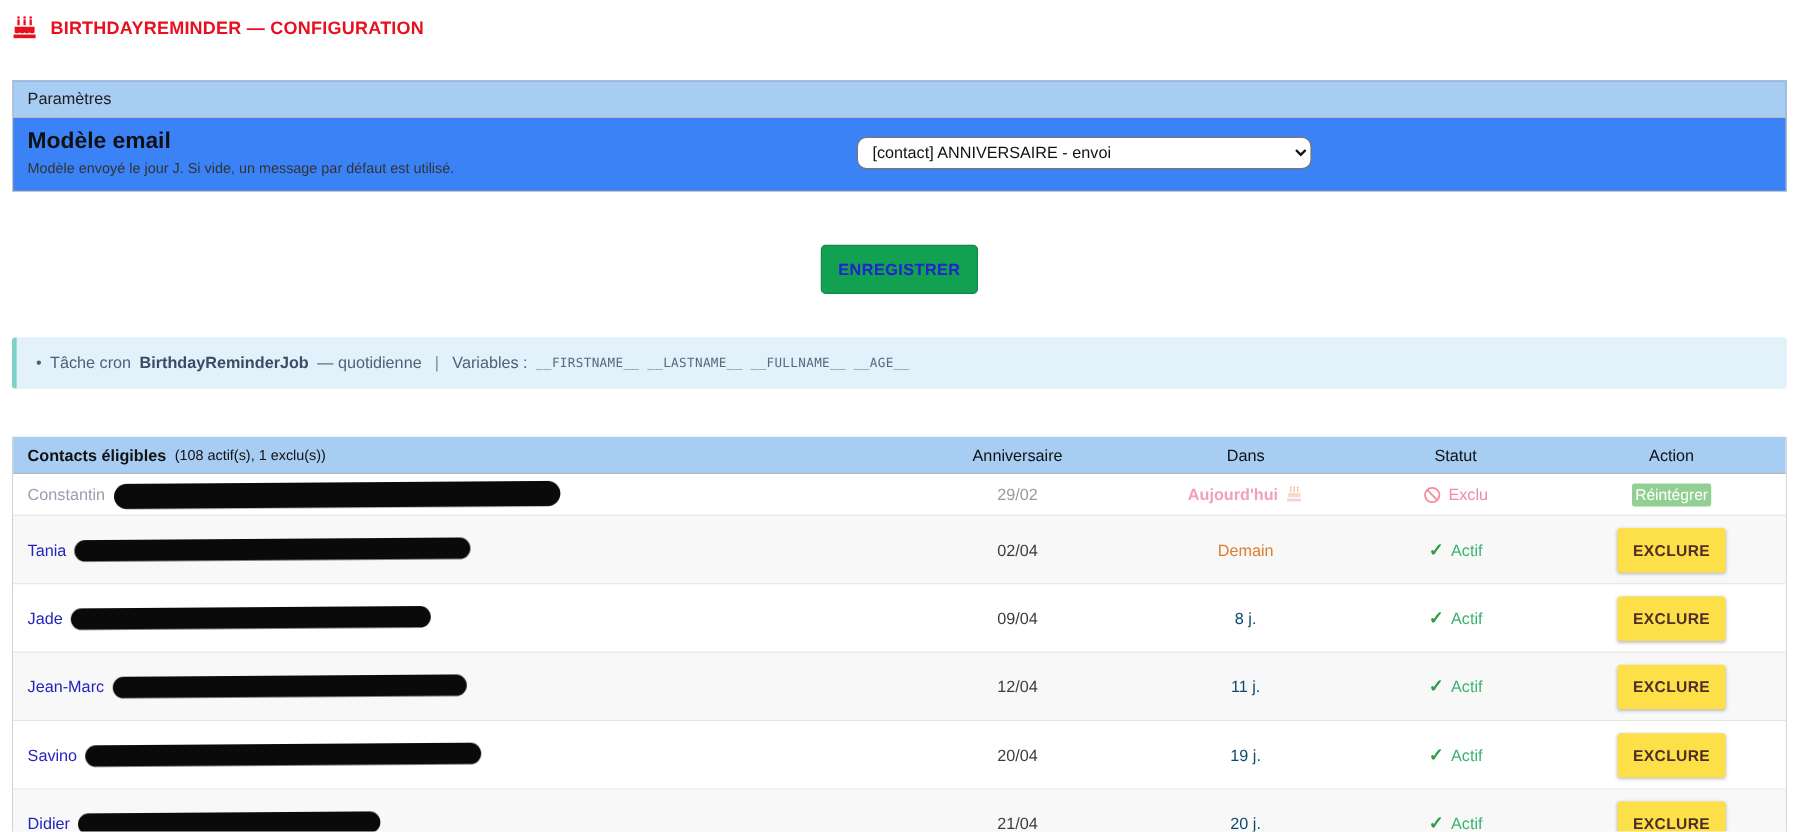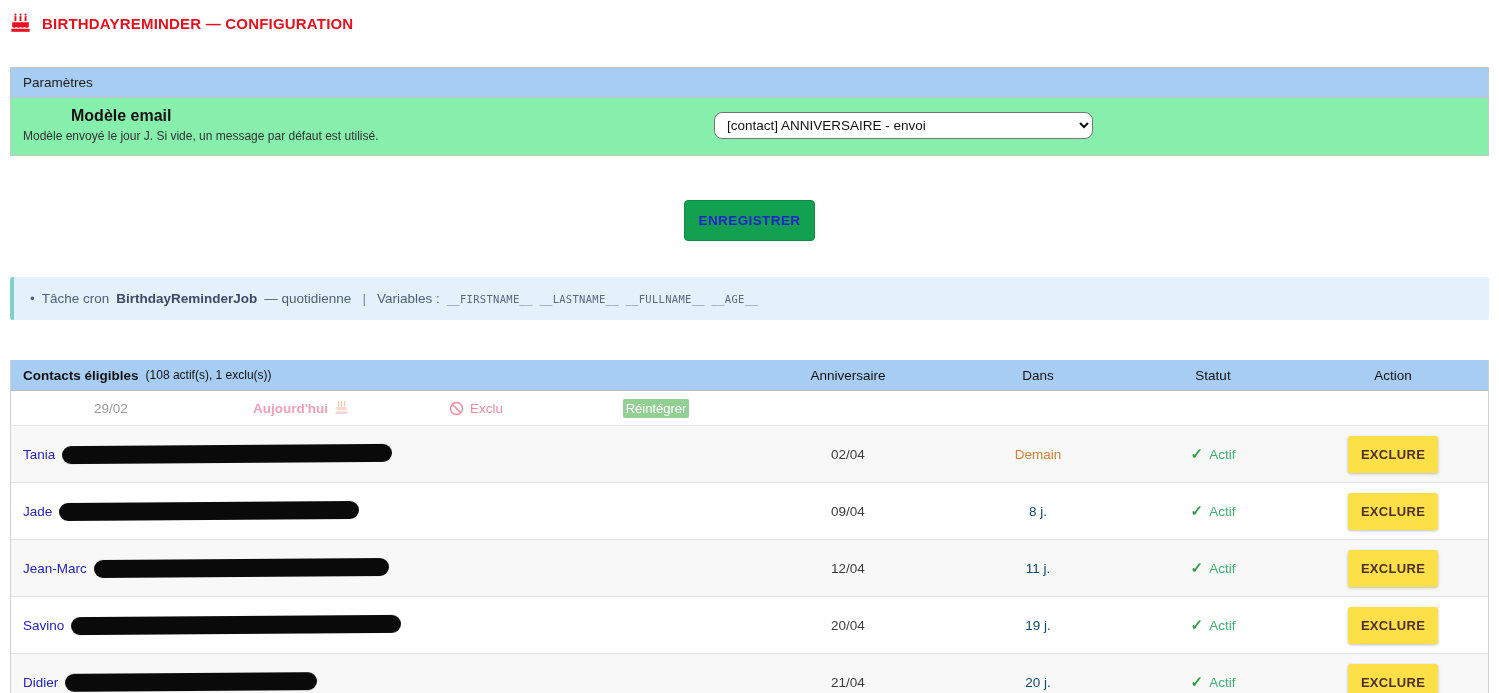--- a/index.html
+++ b/index.html
@@ -19,35 +19,35 @@
   .page-title .cake-icon { display: inline-flex; }
   .page-title h1 {
     font-size: 15px; font-weight: 600; letter-spacing: .2px;
     color: #e8101f;
   }
 
   
   .panel {
     margin: 33px 10px 0 10px;
     border: 1px solid #c6c6c6;
-    background: #86efac;
+    background: #3b82f6;
   }
   .panel-head {
     background: #a7cdf3;
     border-bottom: 1px solid #c6c6c6;
     padding: 7px 12px;
     font-size: 13.5px;
     color: #1c1c1c;
   }
   .panel-body {
     display: flex; align-items: center;
     padding: 9px 12px 12px 12px;
   }
   .param-label { flex: 0 0 691px; }
-  .param-label .lbl { font-weight: bold; font-size: 16px; color: #111; margin-left: 48px; }
+  .param-label .lbl { font-weight: bold; font-size: 19px; color: #111; }
   .param-label .help { font-size: 12px; color: #333; margin-top: 4px; }
   .param-select {
     width: 379px; height: 27px;
     font-family: "Liberation Sans", sans-serif;
     font-size: 13.5px; color: #111;
     border: 1px solid #767676; border-radius: 8px;
     padding: 2px 8px; background: #fff;
   }
 
   
@@ -208,20 +208,24 @@
       <span class="t-title">Contacts éligibles</span>
       <span class="t-count">(108 actif(s), 1 exclu(s))</span>
     </div>
     <div class="cell c-anniv col-label">Anniversaire</div>
     <div class="cell c-dans col-label">Dans</div>
     <div class="cell c-statut col-label">Statut</div>
     <div class="cell c-action col-label">Action</div>
   </div>
   <div class="t-body">
   <div class="t-row excluded short">
+    <div class="cell c-name">
+      <a class="contact-name">Constantin</a>
+      <span class="redacted" style="width: 372px;"></span>
+    </div>
     <div class="cell c-anniv">
       <span class="birthday">29/02</span>
     </div>
     <div class="cell c-dans">
       <span class="due-wrap due-today" style="display:flex;align-items:center;">
         <span class="due-text">Aujourd'hui</span>
         <span class="cake-small">
           <svg width="15" height="14" viewBox="0 0 24 24">
             <circle cx="7" cy="2" r="1.4" fill="#f5c26b"></circle>
                 <circle cx="12" cy="2" r="1.4" fill="#f5c26b"></circle>

